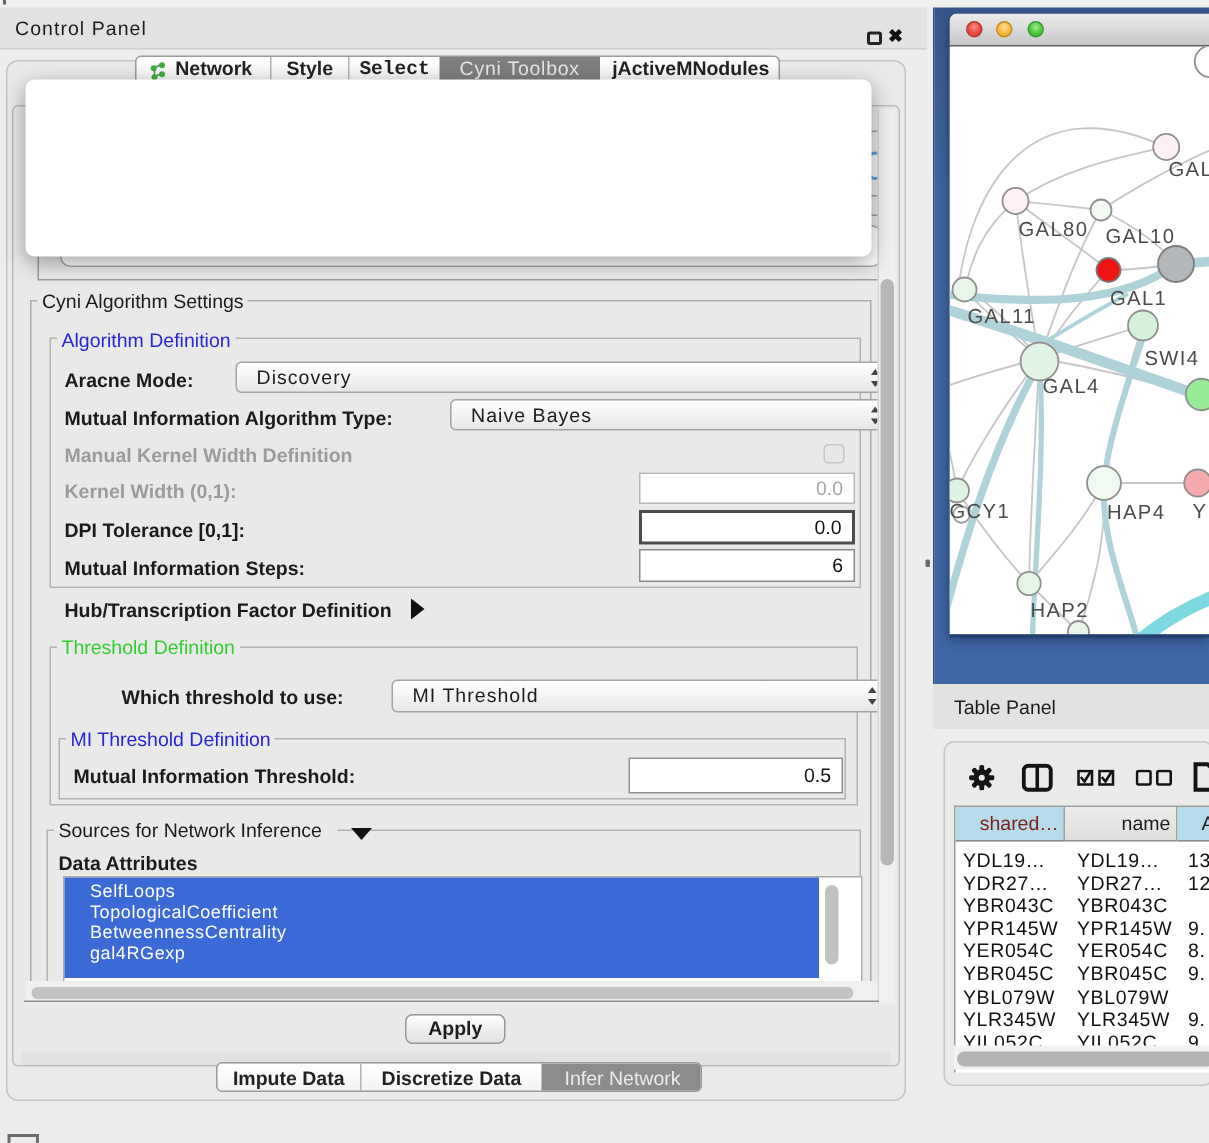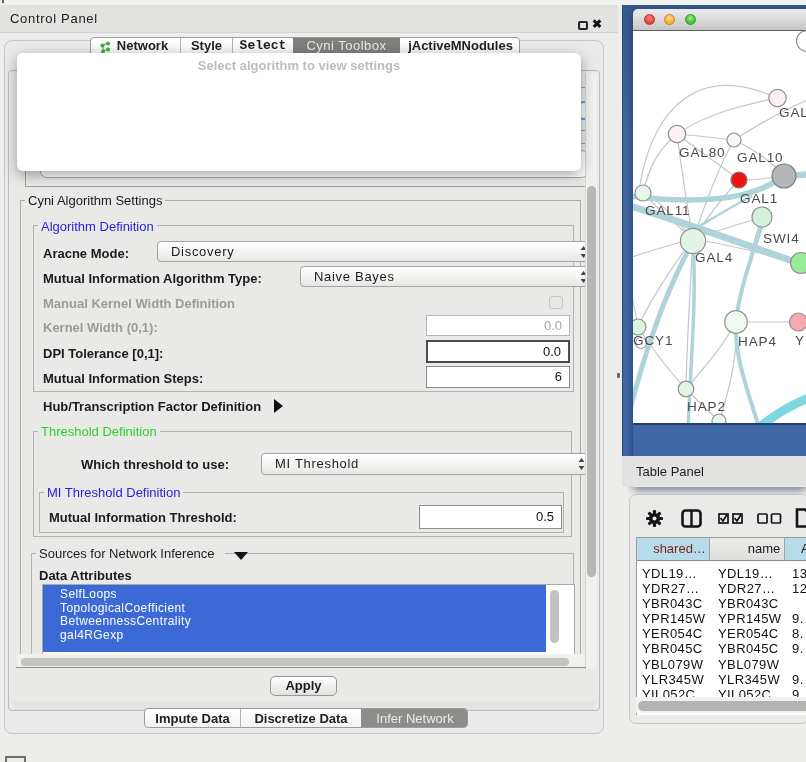--- a/index.html
+++ b/index.html
@@ -138,26 +138,25 @@
   <div class="abs" style="left:0;top:0;width:96px;height:20px;font-size:13px;font-weight:bold;color:#222;line-height:19px;text-align:center;border-right:1px solid #b3b3b2;box-sizing:border-box;">Impute Data</div>
   <div class="abs" style="left:96px;top:0;width:120px;height:20px;font-size:13px;font-weight:bold;color:#222;line-height:19px;text-align:center;box-sizing:border-box;">Discretize Data</div>
   <div class="abs" style="left:216px;top:0;width:108px;height:20px;font-size:13px;color:#ececeb;line-height:19px;text-align:center;background:#8c8c8b;box-sizing:border-box;">Infer Network</div>
 </div>
 
 <div class="abs" style="left:617px;top:373px;width:3px;height:5px;background:#6a6a69;border-radius:1px;"></div>
 
 <div class="abs" style="left:5px;top:756px;width:17px;height:10px;border:2px solid #6e6e6d;background:#ececeb;"></div>
 
 <div class="abs" style="left:17px;top:53px;width:564px;height:118px;background:#ffffff;border-radius:6px;box-shadow:0 4px 14px rgba(0,0,0,0.35);">
-  <div class="abs" style="left:0;top:5px;width:564px;text-align:center;font-size:13px;font-weight:bold;color:#bdbdbc;">Select algorithm to view settings</div>
 </div>
 
 <div class="abs" style="left:622px;top:5px;width:184px;height:451px;background:linear-gradient(#37588d,#41689f 30%,#3f66a6);border-left:1px solid #2c4a77;box-sizing:border-box;"></div>
 
-<div class="abs" style="left:633px;top:9px;width:173px;height:478px;border-radius:5px 0 0 0;box-shadow:0 3px 8px rgba(10,25,55,0.55);overflow:hidden;">
+<div class="abs" style="left:633px;top:9px;width:173px;height:414px;border-radius:5px 0 0 0;box-shadow:0 3px 8px rgba(10,25,55,0.55);overflow:hidden;">
   <div class="abs" style="left:0;top:0;width:173px;height:22px;background:linear-gradient(#ebebeb,#d2d2d2 70%,#c6c6c6);border-bottom:1px solid #5f5f5f;box-sizing:border-box;">
     <div class="abs" style="left:11px;top:5px;width:11px;height:11px;border-radius:50%;background:radial-gradient(circle at 50% 35%,#ff8d86,#ed4a41 55%,#d63c33);border:0.5px solid #b7352d;box-sizing:border-box;"></div>
     <div class="abs" style="left:31px;top:5px;width:11px;height:11px;border-radius:50%;background:radial-gradient(circle at 50% 35%,#ffe095,#f5b73d 55%,#e8a325);border:0.5px solid #c08a1e;box-sizing:border-box;"></div>
     <div class="abs" style="left:52px;top:5px;width:11px;height:11px;border-radius:50%;background:radial-gradient(circle at 50% 35%,#a5eb8f,#4cc63c 55%,#35b42c);border:0.5px solid #2f9e27;box-sizing:border-box;"></div>
   </div>
   <div class="abs" style="left:0;top:22px;width:173px;height:392px;background:#fff;">
     <svg width="173" height="392" viewBox="633 31 173 392" style="position:absolute;left:0;top:0;">
       <g fill="none" stroke="#c6c6c6" stroke-width="1.2">
         <path d="M777,98 C690,58 646,120 638,200"></path>
         <path d="M677,134 C710,112 745,105 777,98"></path>

